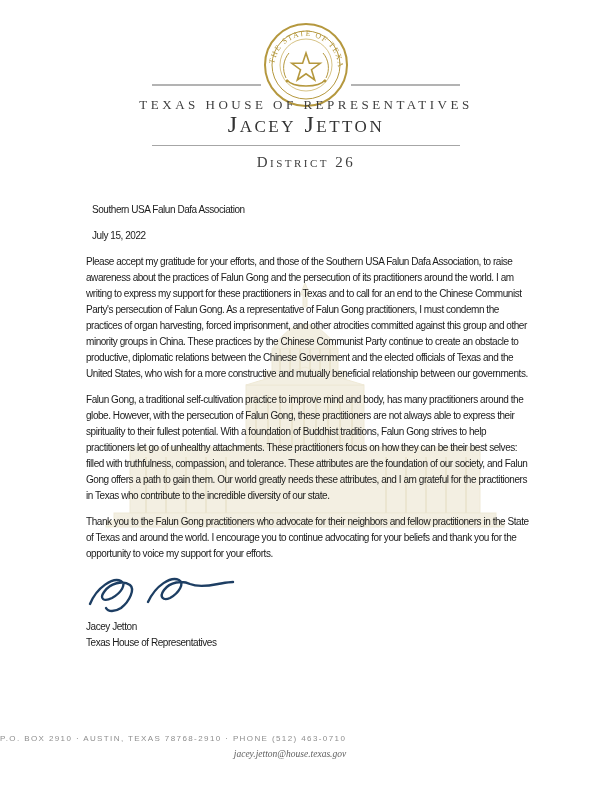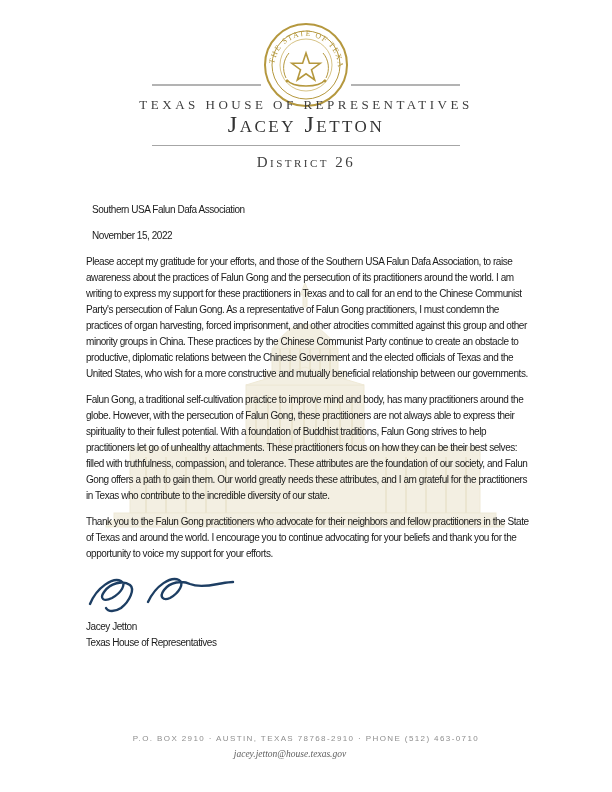--- a/index.html
+++ b/index.html
@@ -85,21 +85,20 @@
   }
   .letter p { margin: 0 5px 10px 0; }
   .letter .block { margin: 0 0 10px 6px; }
   .signature-svg { display: block; margin: 3px 0 5px 0; }
   .sig-block div { line-height: 16px; }
 
   
   .footer-address {
     position: absolute;
     left: 0; top: 734px; width: 612px;
-    text-align: center;
     font-size: 8px;
     letter-spacing: 1.4px;
     color: #8e8e8e;
   }
   .footer-email {
     position: absolute;
     left: 0; top: 749px; width: 580px;
     text-align: center;
     font-family: "Liberation Serif", serif;
     font-style: italic;
@@ -153,21 +152,21 @@
   <div class="rule-side rule-left"></div>
   <div class="rule-side rule-right"></div>
 
   <div class="org-name">Texas House of Representatives</div>
   <div class="rep-name">Jacey Jetton</div>
   <div class="rule-full"></div>
   <div class="district">District 26</div>
 
   <div class="letter">
     <div class="block">Southern USA Falun Dafa Association</div>
-    <div class="block">November 15, 2022</div>
+    <div class="block">July 15, 2022</div>
 
     <p>Please accept my gratitude for your efforts, and those of the Southern USA Falun Dafa Association, to raise awareness about the practices of Falun Gong and the persecution of its practitioners around the world. I am writing to express my support for these practitioners in Texas and to call for an end to the Chinese Communist Party's persecution of Falun Gong. As a representative of Falun Gong practitioners, I must condemn the practices of organ harvesting, forced imprisonment, and other atrocities committed against this group and other minority groups in China. These practices by the Chinese Communist Party continue to create an obstacle to productive, diplomatic relations between the Chinese Government and the elected officials of Texas and the United States, who wish for a more constructive and mutually beneficial relationship between our governments.</p>
     <p>Falun Gong, a traditional self-cultivation practice to improve mind and body, has many practitioners around the globe. However, with the persecution of Falun Gong, these practitioners are not always able to express their spirituality to their fullest potential. With a foundation of Buddhist traditions, Falun Gong strives to help practitioners let go of unhealthy attachments. These practitioners focus on how they can be their best selves: filled with truthfulness, compassion, and tolerance. These attributes are the foundation of our society, and Falun Gong offers a path to gain them. Our world greatly needs these attributes, and I am grateful for the practitioners in Texas who contribute to the incredible diversity of our state.</p>
     <p>Thank you to the Falun Gong practitioners who advocate for their neighbors and fellow practitioners in the State of Texas and around the world. I encourage you to continue advocating for your beliefs and thank you for the opportunity to voice my support for your efforts.</p>
 
 
     <svg class="signature-svg" width="150" height="42" viewBox="0 0 150 42">
       <g fill="none" stroke="#1d3e63" stroke-width="2.4" stroke-linecap="round">
         <path d="M4 32 C11 15 27 5 35 9 C41 12 35 21 26 26 C18 30 13 27 18 20 C24 11 37 8 44 13 C49 17 44 29 35 36 C29 40 22 40 20 36"></path>
         <path d="M62 30 C70 13 85 4 93 8 C99 11 93 21 84 26 C77 29 73 25 78 18 C84 10 96 8 104 12 C111 15 122 14 132 12 C138 11 143 10 147 10"></path>

